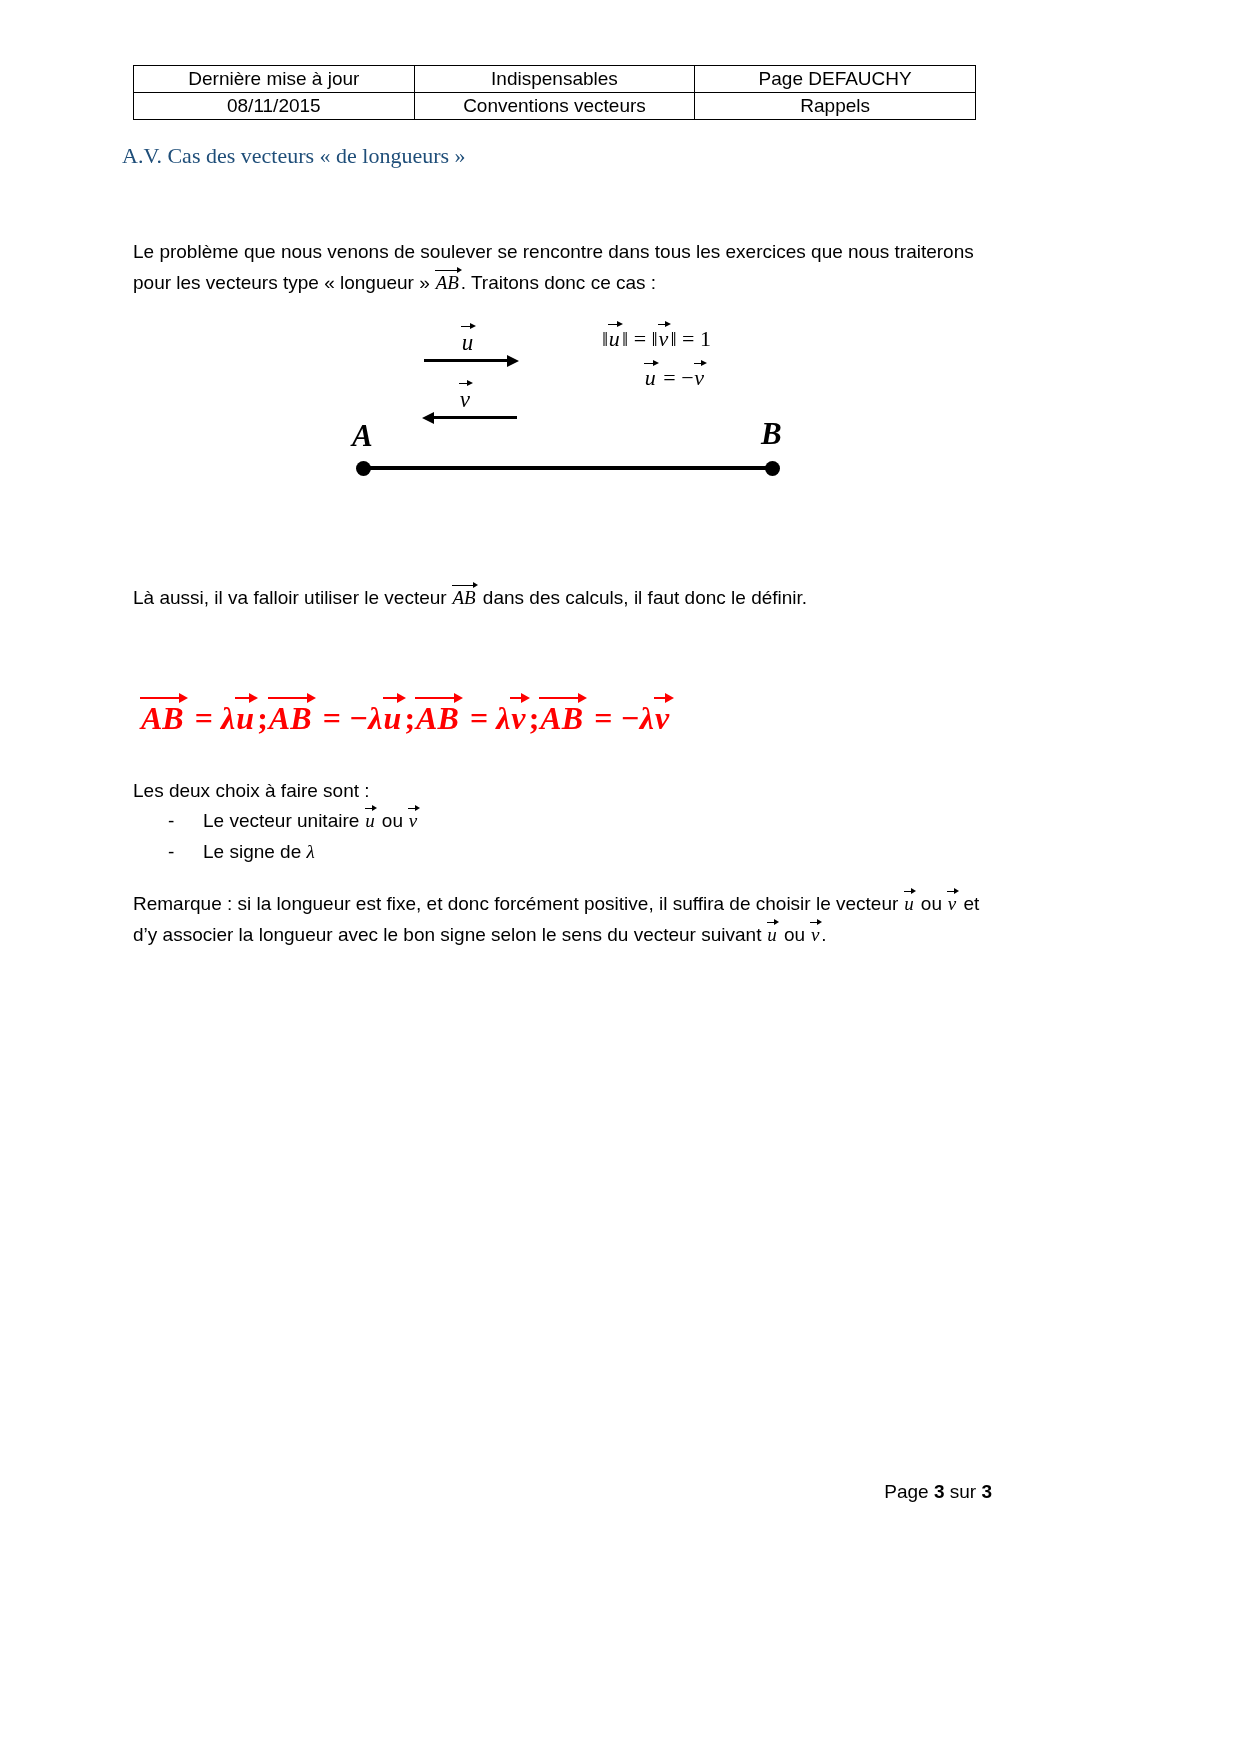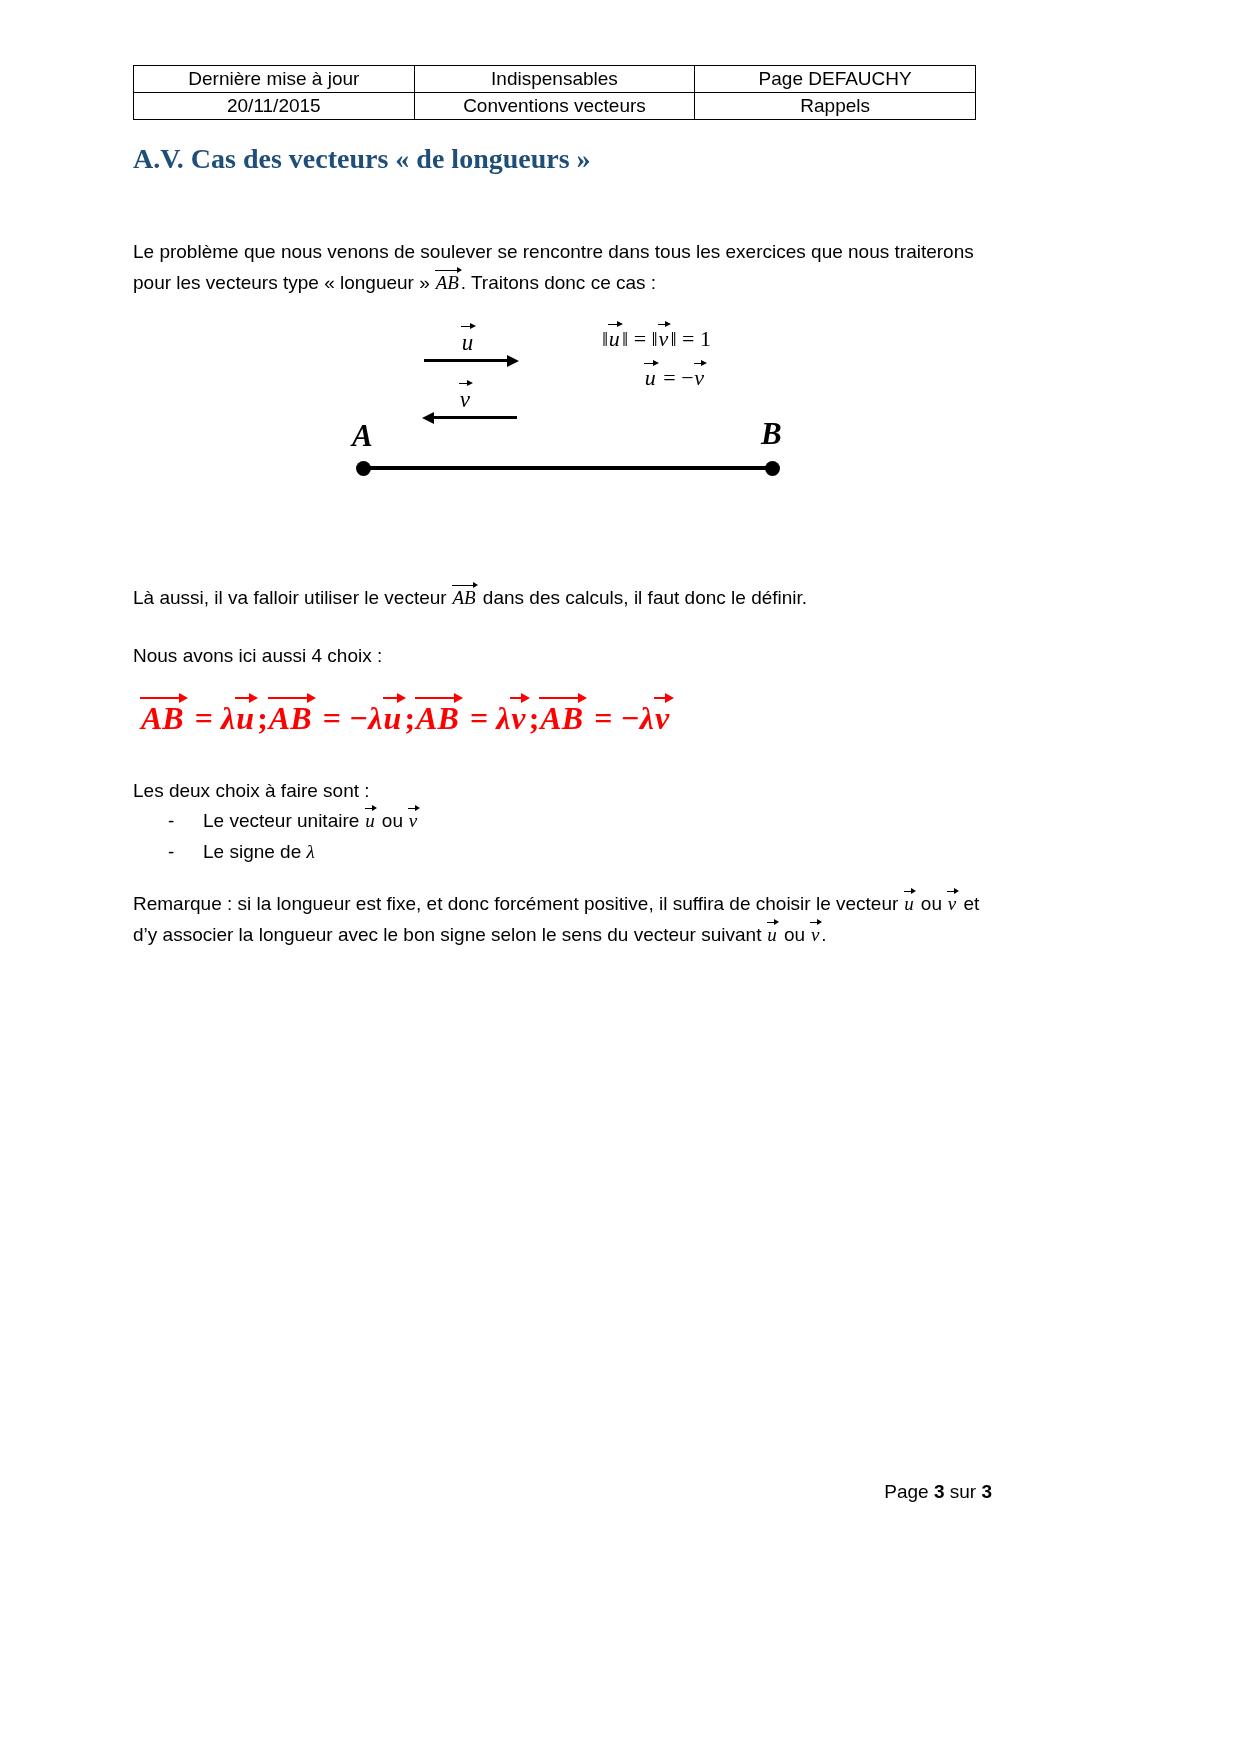--- a/index.html
+++ b/index.html
@@ -9,23 +9,23 @@
     font-family:"Liberation Sans", sans-serif; color:#000; overflow:hidden;
   }
 
   
   .hdr { position:absolute; left:133px; top:65px; width:843px;
          border-collapse:collapse; table-layout:fixed; font-size:19px; }
   .hdr td { border:1.6px solid #000; text-align:center; height:27px;
             vertical-align:middle; padding:0; }
 
   
-  .title { position:absolute; left:133px; top:143px;
+  .title { position:absolute; left:122px; top:143px;
            font-family:"Liberation Serif","DejaVu Serif",serif;
-           font-weight:bold; font-size:28px; color:#1F4E79; }
+           font-weight:normal; font-size:22px; color:#1F4E79; }
 
   
   .para { position:absolute; left:133px; font-size:19px; line-height:31px;
           width:990px; white-space:nowrap; }
   .mi { font-family:"Liberation Serif","DejaVu Serif",serif; font-style:italic; }
   .mn { font-family:"Liberation Serif","DejaVu Serif",serif; font-style:normal; }
 
   
   .vec { position:relative; display:inline-block; line-height:1.05;
          padding:0.20em 0.10em 0 0.03em;
@@ -78,21 +78,21 @@
 <div class="page">
 
   <table class="hdr">
     <tbody>
       <tr>
         <td>Dernière mise à jour</td>
         <td>Indispensables</td>
         <td>Page DEFAUCHY</td>
       </tr>
       <tr>
-        <td>20/11/2015</td>
+        <td>08/11/2015</td>
         <td>Conventions vecteurs</td>
         <td>Rappels</td>
       </tr>
     </tbody>
   </table>
 
   <h1 class="title">A.V. Cas des vecteurs « de longueurs »</h1>
 
   <div class="para" style="top:200px;margin-top:36px;">
     <div><span>Le problème que nous venons de soulever se rencontre dans tous les exercices que nous traiterons</span></div>
@@ -115,21 +115,20 @@
 
     <div class="segment">
       <span class="dot a"></span>
       <span class="dot b"></span>
     </div>
   </div>
 
 
   <div class="para" style="top:582px;"><span>Là aussi, il va falloir utiliser le vecteur </span><span class="vec">AB</span><span> dans des calculs, il faut donc le définir.</span></div>
 
-  <div class="para" style="top:640px;"><span>Nous avons ici aussi 4 choix :</span></div>
 
   <div class="choices">
     <span class="eq"><span class="vec">AB</span><span class="op"> = </span><span>λ</span><span class="vec">u</span></span>
     <span class="sep">;</span>
     <span class="eq"><span class="vec">AB</span><span class="op"> = </span><span>−λ</span><span class="vec">u</span></span>
     <span class="sep">;</span>
     <span class="eq"><span class="vec">AB</span><span class="op"> = </span><span>λ</span><span class="vec">v</span></span>
     <span class="sep">;</span>
     <span class="eq"><span class="vec">AB</span><span class="op"> = </span><span>−λ</span><span class="vec">v</span></span>
   </div>

